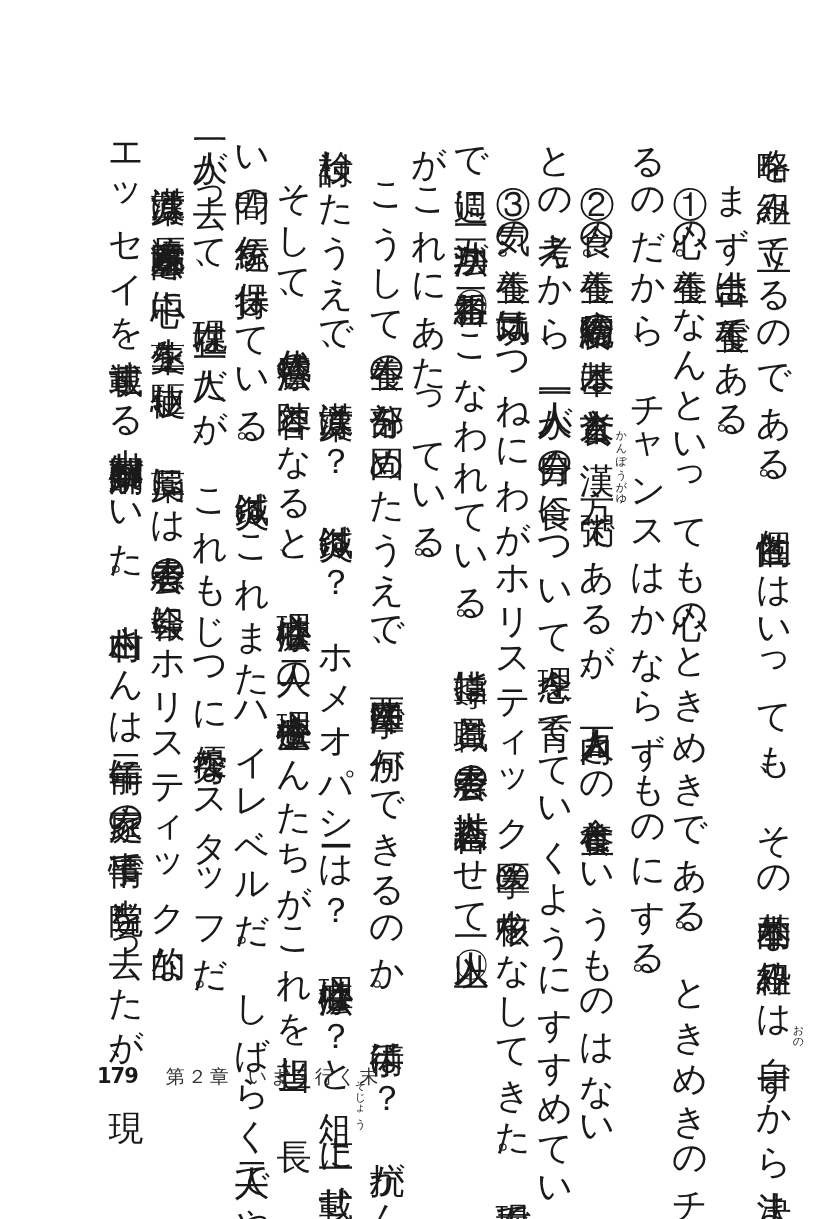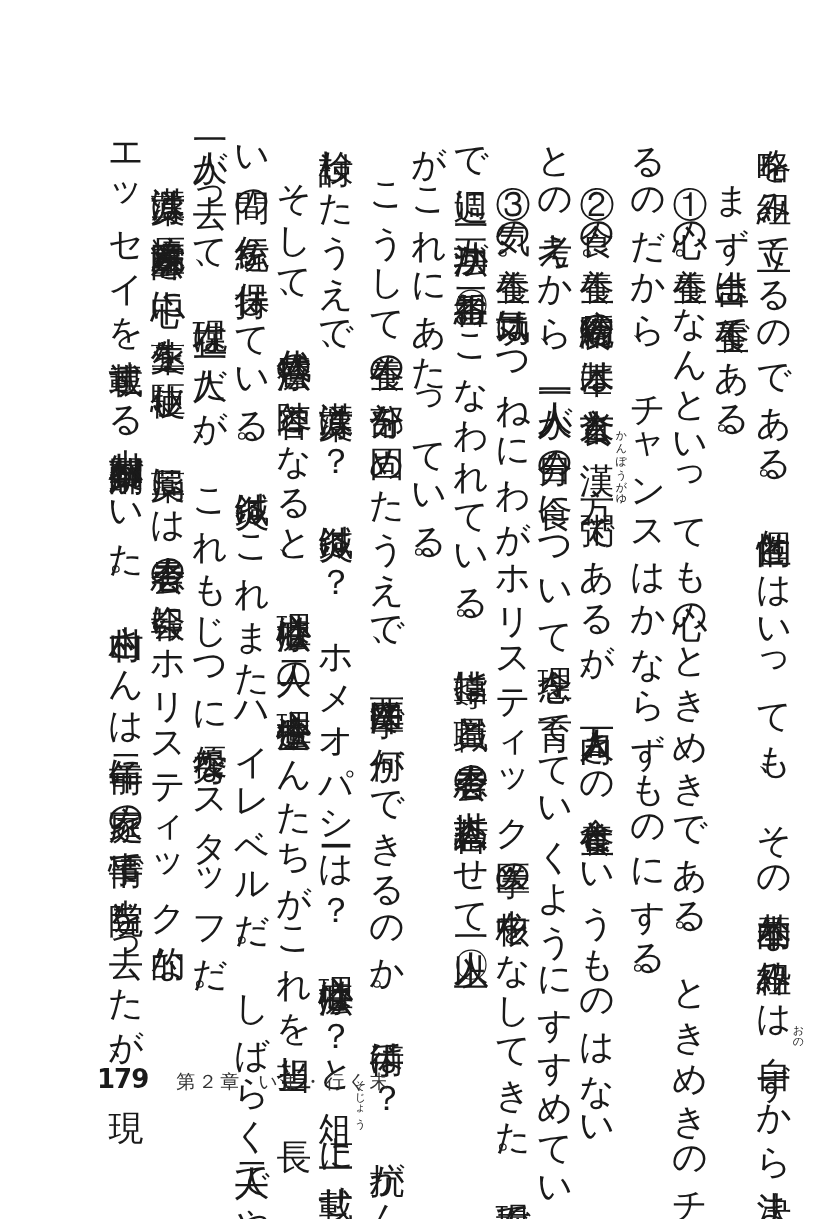--- a/index.html
+++ b/index.html
@@ -41,21 +41,21 @@
     position: absolute;
     left: 97px;
     top: 1064px;
     display: flex;
     align-items: baseline;
     gap: 28px;
   }
   .page-number {
     font-family: "DejaVu Sans", "Liberation Sans", sans-serif;
     font-weight: bold;
-    font-size: 26px;
+    font-size: 21px;
     letter-spacing: -1px;
     color: #1a1a1a;
   }
   .running-head {
     font-size: 19px;
     letter-spacing: 3px;
     color: #333333;
   }
   .running-head .gap {
     display: inline-block;

